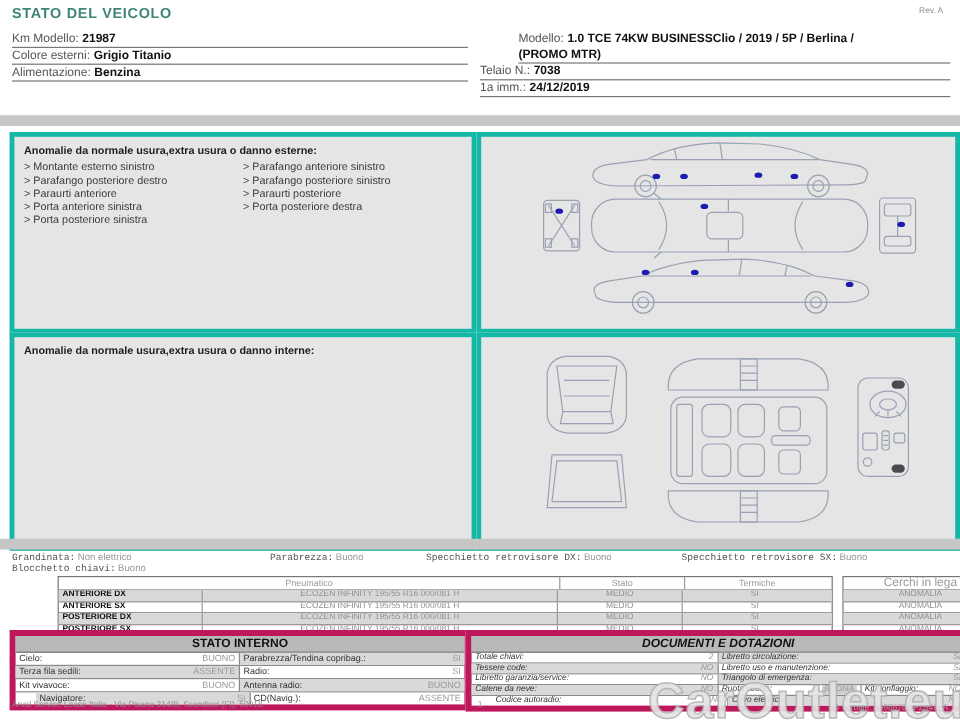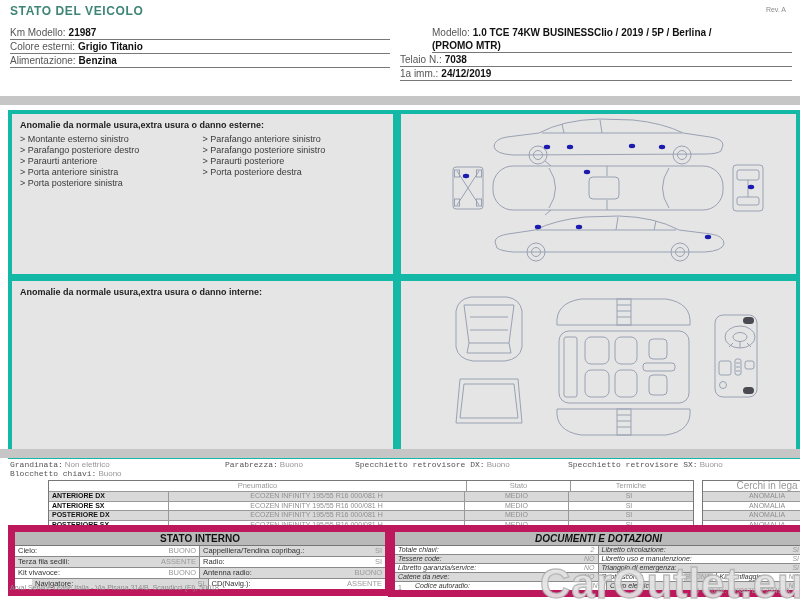--- a/index.html
+++ b/index.html
@@ -47,21 +47,21 @@
   .tc-tire{width:296px;text-align:center;color:#8f8f8f;}
   .tc-pn{width:418px;}
   .tc-st{width:104px;text-align:center;color:#8f8f8f;}
   .tc-te{width:120px;text-align:center;color:#8f8f8f;}
   .shade{background:#d9d9d9;}
   .cerchi{margin-left:8px;width:128px;border:1px solid #777;}
   .cerchi .crow{height:8.5px;line-height:8.5px;font-size:7px;text-align:center;color:#8f8f8f;border-bottom:1px solid #999;}
   .cerchi .crow:last-child{border-bottom:none;}
   .cerchi .chead{color:#999;font-size:10px;height:10px;line-height:10px;}
   
-  .btable{border:7px solid #be185d;box-sizing:border-box;background:#fff;}
+  .btable{border:5px solid #be185d;box-sizing:border-box;background:#fff;}
   .bt-left{top:525px;left:8px;width:384px;}
   .bt-right{top:525px;left:388px;width:421px;font-style:italic;}
   .bt-head{height:13px;line-height:13px;text-align:center;font-size:10px;font-weight:bold;color:#111;background:#b9b9b9;border-bottom:1px solid #777;}
   .brow{display:flex;border-bottom:1px solid #8a8a8a;}
   .brow:last-child{border-bottom:none;margin-left:17px;}
   .bcell{width:50%;display:flex;justify-content:space-between;padding:0 3px;box-sizing:border-box;}
   .bcell.bl{border-right:1px solid #8a8a8a;}
   .bt-left .brow{height:10px;line-height:10px;font-size:7.5px;}
   .bt-right .brow{height:8px;line-height:8px;font-size:7px;}
   .blabel{color:#333;}
@@ -306,21 +306,21 @@
 </div>
 
 <div class="abs btable bt-left">
   <div class="bt-head">STATO INTERNO</div>
   <div class="brow">
     <div class="bcell bl">
         <span class="blabel">Cielo:</span>
         <span class="bvalue">BUONO</span>
       </div>
     <div class="bcell br">
-        <span class="blabel">Cappelliera/Tendina copribag.:</span>
+        <span class="blabel">Parabrezza/Tendina copribag.:</span>
         <span class="bvalue">SI</span>
       </div>
   </div>
   <div class="brow">
     <div class="bcell bl">
         <span class="blabel">Terza fila sedili:</span>
         <span class="bvalue">ASSENTE</span>
       </div>
     <div class="bcell br">
         <span class="blabel">Radio:</span>

